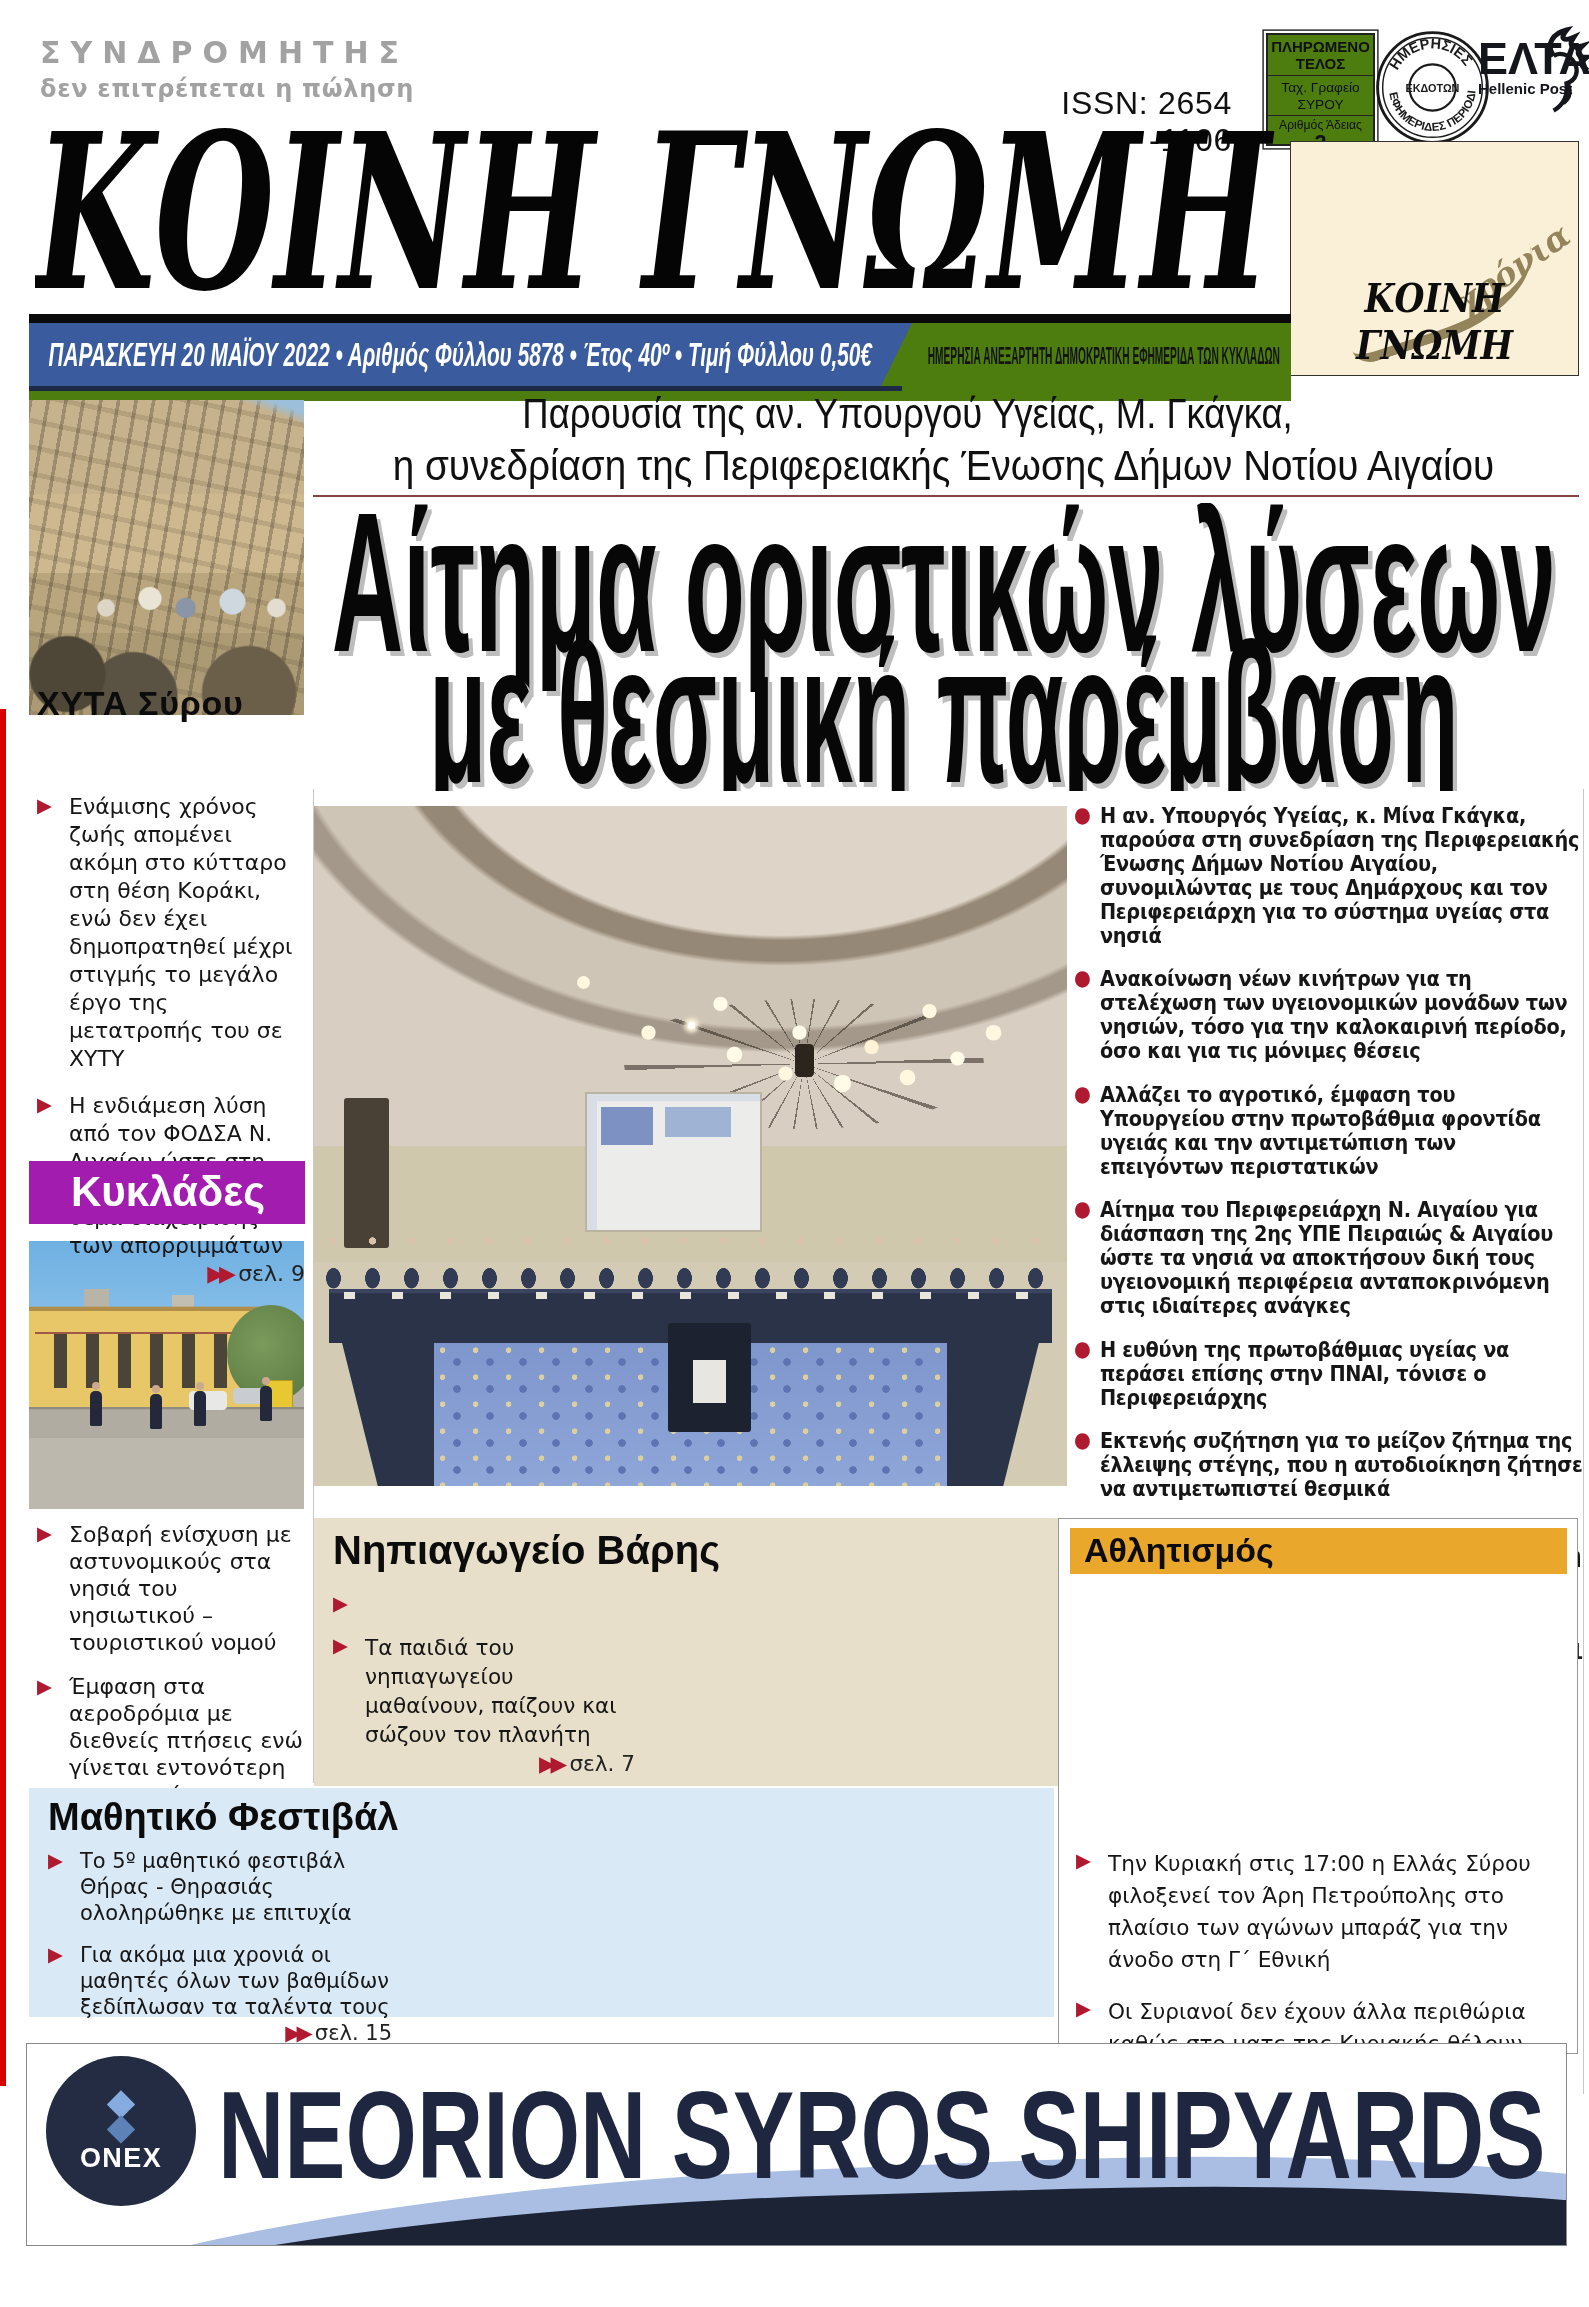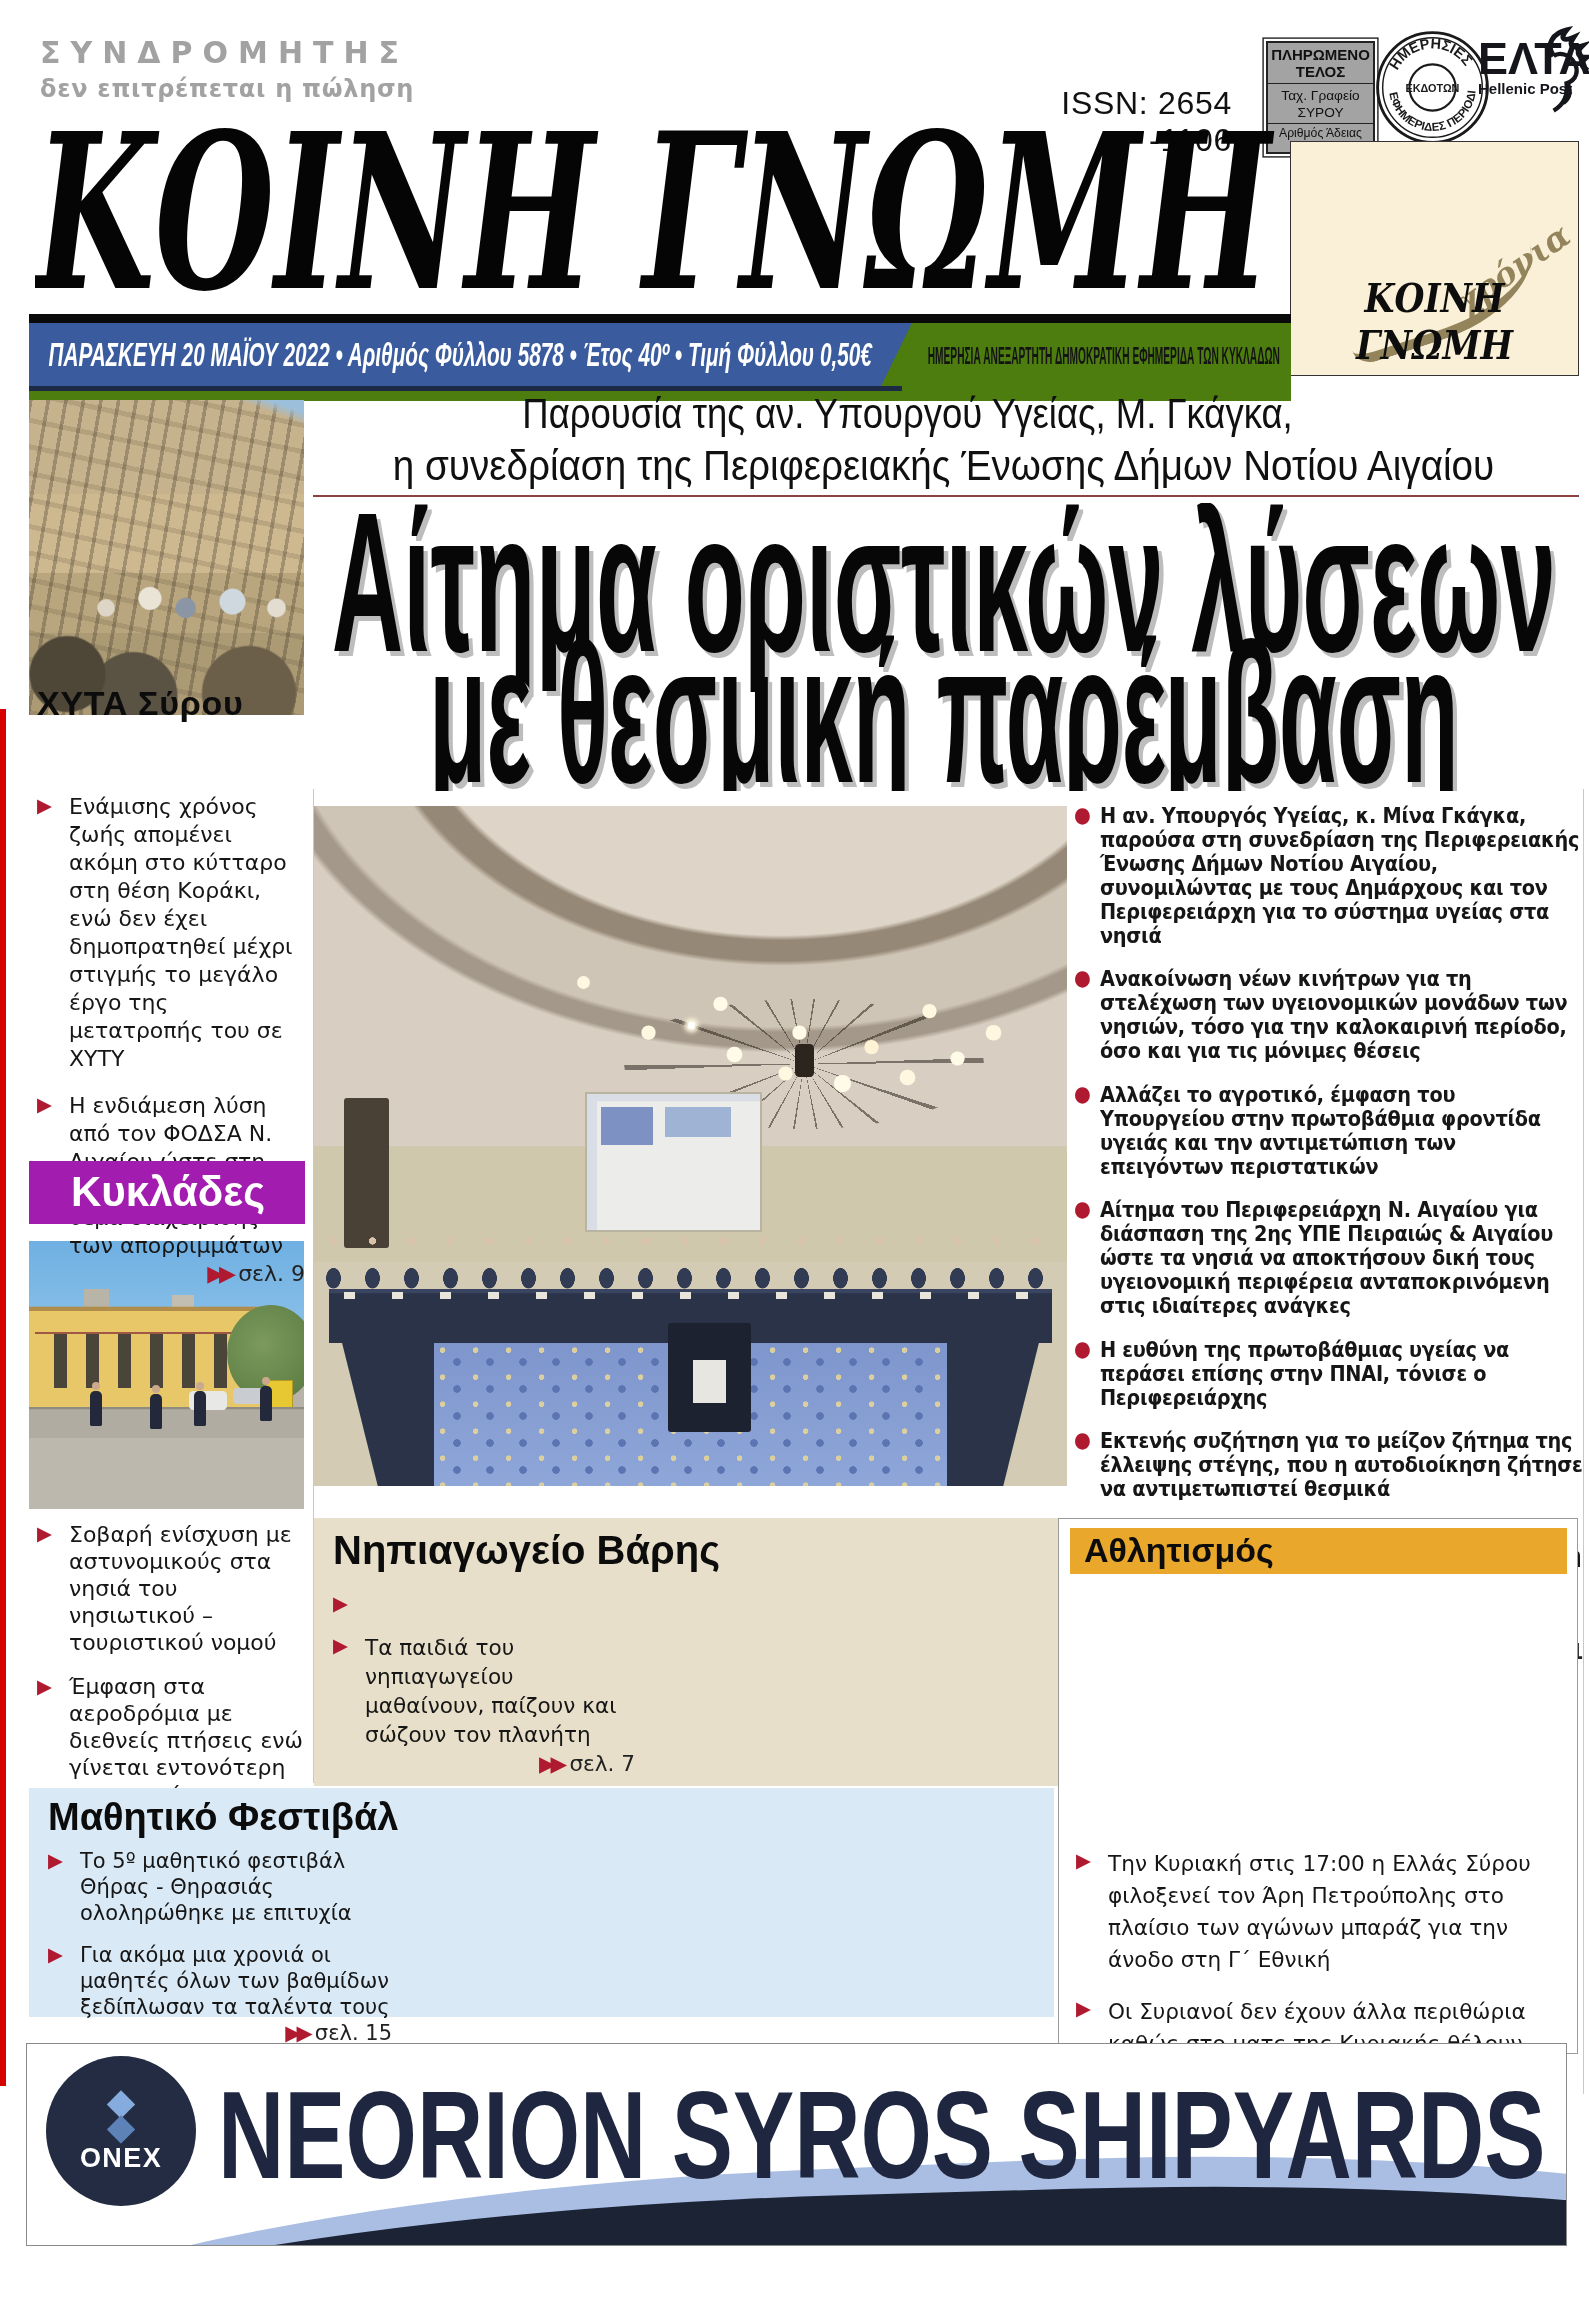--- a/index.html
+++ b/index.html
@@ -7,21 +7,21 @@
         font-family:"DejaVu Sans", sans-serif;color:#111;}
   .abs{position:absolute;}
 
   
   .subscriber{left:40px;top:35px;color:#a2a2a2;}
   .subscriber .l1{font-size:30px;font-weight:bold;letter-spacing:10px;}
   .subscriber .l2{font-size:24px;font-weight:bold;margin-top:5px;letter-spacing:0.7px;}
   .issn{left:994px;top:85px;width:238px;text-align:right;font-size:32px;letter-spacing:0.7px;
         font-family:Liberation Sans, sans-serif;}
   .stampbox{left:1266px;top:33px;width:105px;height:109px;border:2.2px solid #222;box-shadow:0 0 0 2.2px #fff,0 0 0 3.6px #222;
-        background:#a3a3a3;font-family:"Liberation Sans",sans-serif;text-align:center;margin-top:8px;}
+        background:#4d7c0f;font-family:"Liberation Sans",sans-serif;text-align:center;}
   .stampbox .r1{font-weight:bold;font-size:15px;line-height:17.3px;border-bottom:1.4px solid #222;padding:2.9px 1.4px;}
   .stampbox .r2{font-size:13.7px;line-height:17.3px;border-bottom:1.4px solid #222;padding:2.2px 1.4px;}
   .stampbox .r3{font-size:12.2px;line-height:13px;padding-top:2.2px;}
   .stampbox .permit{font-size:21.6px;font-weight:bold;line-height:21.6px;}
   .roundstamp{left:1374px;top:29px;width:117px;height:117px;}
   .elta{left:1478px;top:37px;width:108px;}
   .elta .name{font-size:45px;font-weight:bold;font-family:"Liberation Sans",sans-serif;color:#14161c;line-height:43px;}
   .elta .sub{font-size:15px;font-weight:bold;font-family:"Liberation Sans",sans-serif;color:#14161c;}
   .eltahead{left:1532px;top:20px;}
 

